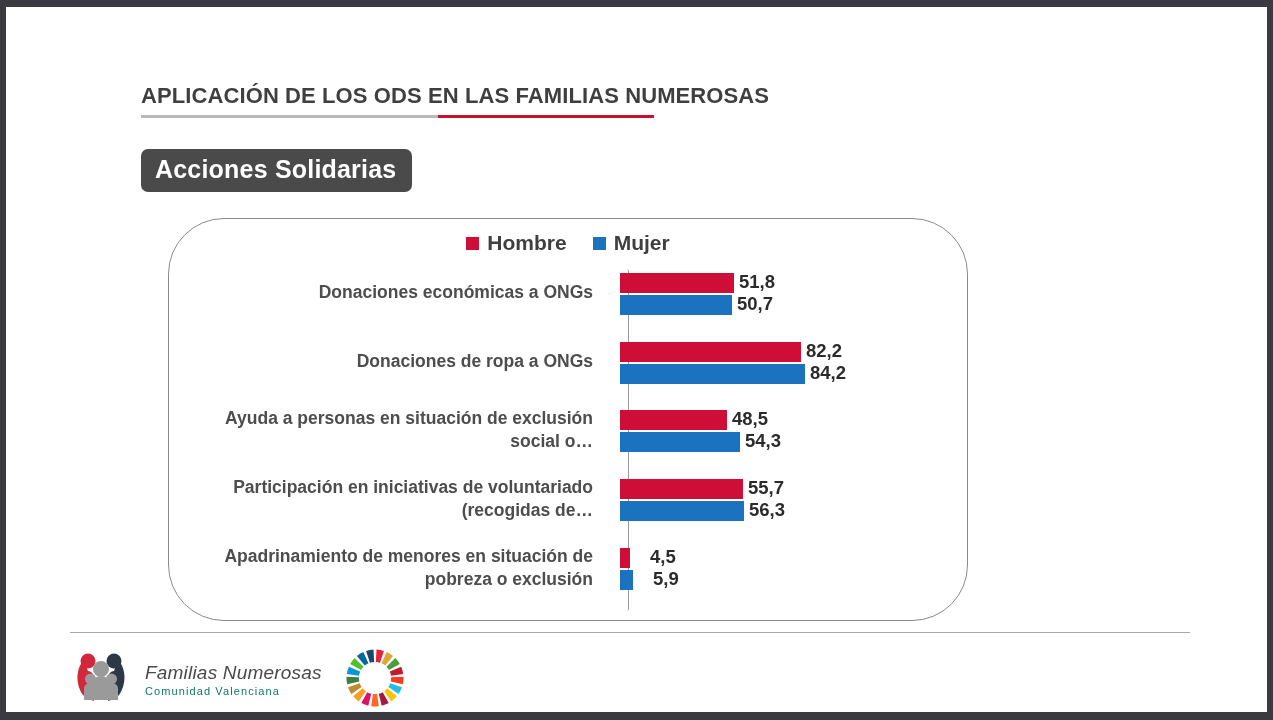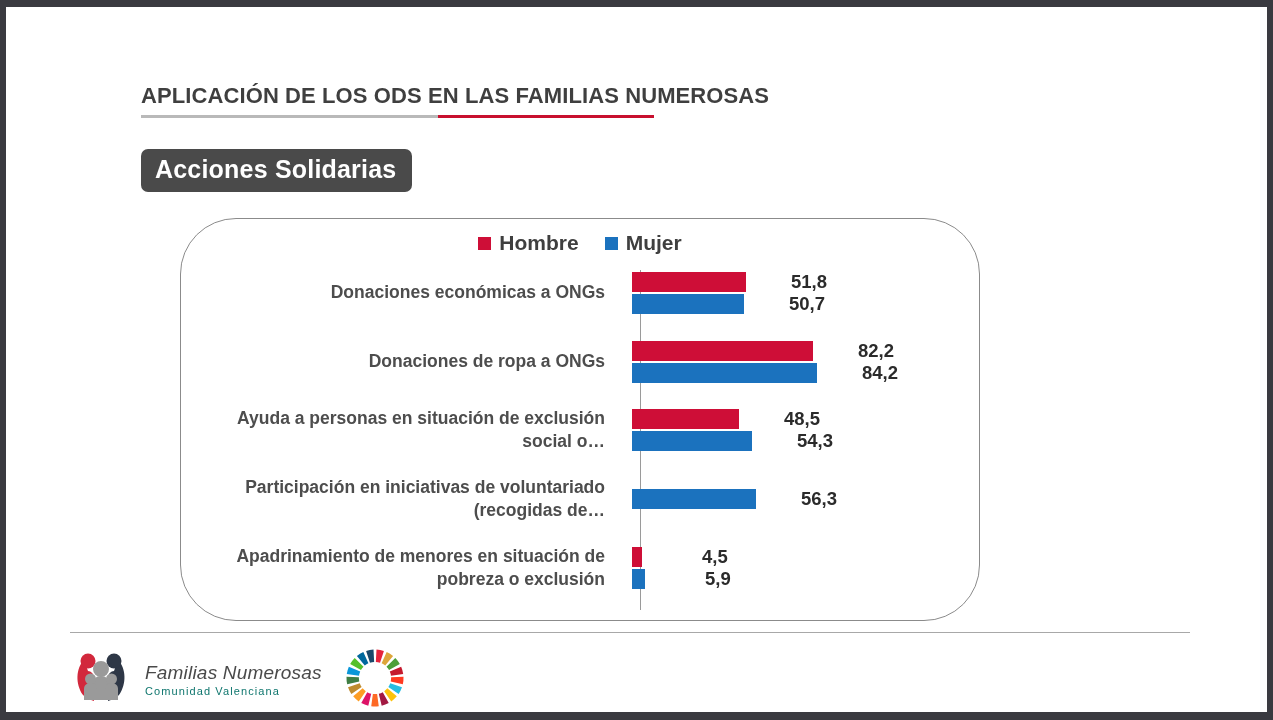--- a/index.html
+++ b/index.html
@@ -35,21 +35,21 @@
   #section-badge {
     position: absolute; left: 135px; top: 142px;
     background: #4a4a4a; color: #ffffff;
     border-radius: 7px;
     padding: 6px 16px 8px 14px;
     font-size: 25px; font-weight: bold; letter-spacing: .2px;
   }
 
   
   #chart-card {
-    position: absolute; left: 174px; top: 211px;
+    position: absolute; left: 162px; top: 211px;
     width: 800px; height: 403px;
     border: 1.3px solid #8b8b8b;
     border-radius: 56px;
     background: #fff;
   }
 
   
   #chart-legend {
     position: absolute; top: 12px; left: 0; width: 100%;
     display: flex; justify-content: center; align-items: center; gap: 26px;
@@ -71,21 +71,21 @@
   .bar-row {
     position: absolute; left: 0; width: 784px;
     display: flex; align-items: center;
   }
   .cat-label {
     width: 443px; text-align: right;
     font-size: 17.5px; font-weight: bold; color: #4d4d4d;
     line-height: 1.34; padding-right: 27px;
   }
   .bars { position: relative; width: 330px; }
-  .bar-line { display: flex; align-items: center; gap: 40px; }
+  .bar-line { display: flex; align-items: flex-end; }
   .bar { height: 20px; display: block; }
   .bar-value {
     font-size: 18.5px; font-weight: bold; color: #2b2b2b;
     margin-left: 5px; white-space: nowrap;
   }
   .bar-line.small .bar-value { margin-left: 20px; }
 
   
   #footer-rule {
     position: absolute; left: 64px; top: 625px;
@@ -165,20 +165,24 @@
           <div class="bar-line">
             <span class="bar" style="width:120px;background:#1b72be"></span>
             <span class="bar-value">54,3</span>
           </div>
         </div>
       </div>
 
       <div class="bar-row" style="top:211px;">
         <div class="cat-label">Participación en iniciativas de voluntariado (recogidas de…</div>
         <div class="bars">
+          <div class="bar-line">
+            <span class="bar" style="width:123px;background:#ce0e37"></span>
+            <span class="bar-value">55,7</span>
+          </div>
           <div class="bar-line">
             <span class="bar" style="width:124px;background:#1b72be"></span>
             <span class="bar-value">56,3</span>
           </div>
         </div>
       </div>
 
       <div class="bar-row" style="top:280px;">
         <div class="cat-label">Apadrinamiento de menores en situación de pobreza o exclusión</div>
         <div class="bars">

